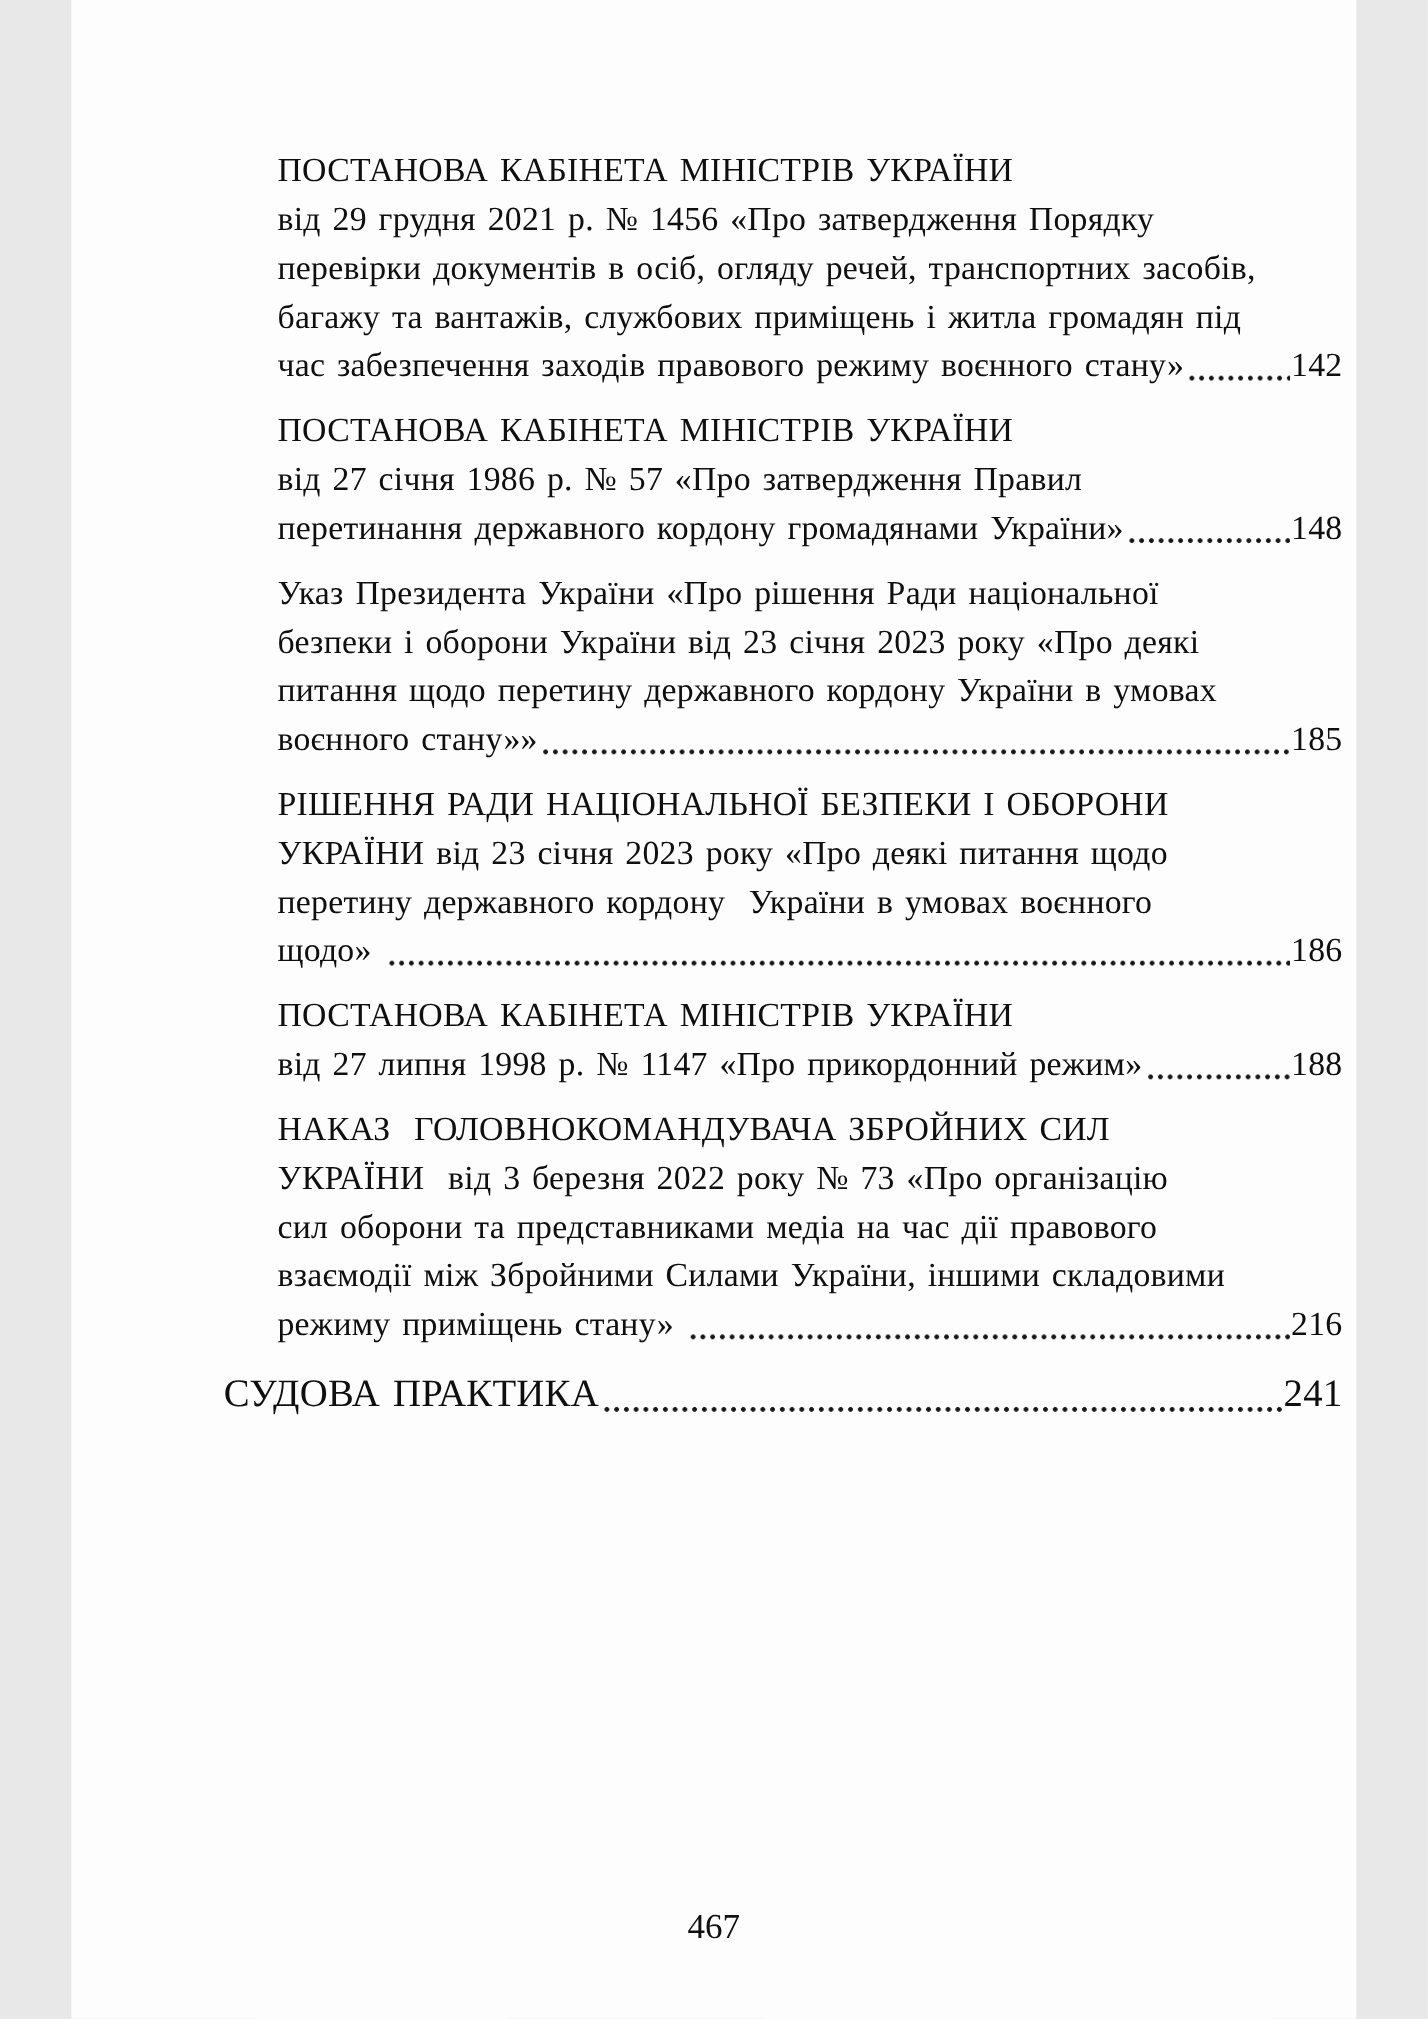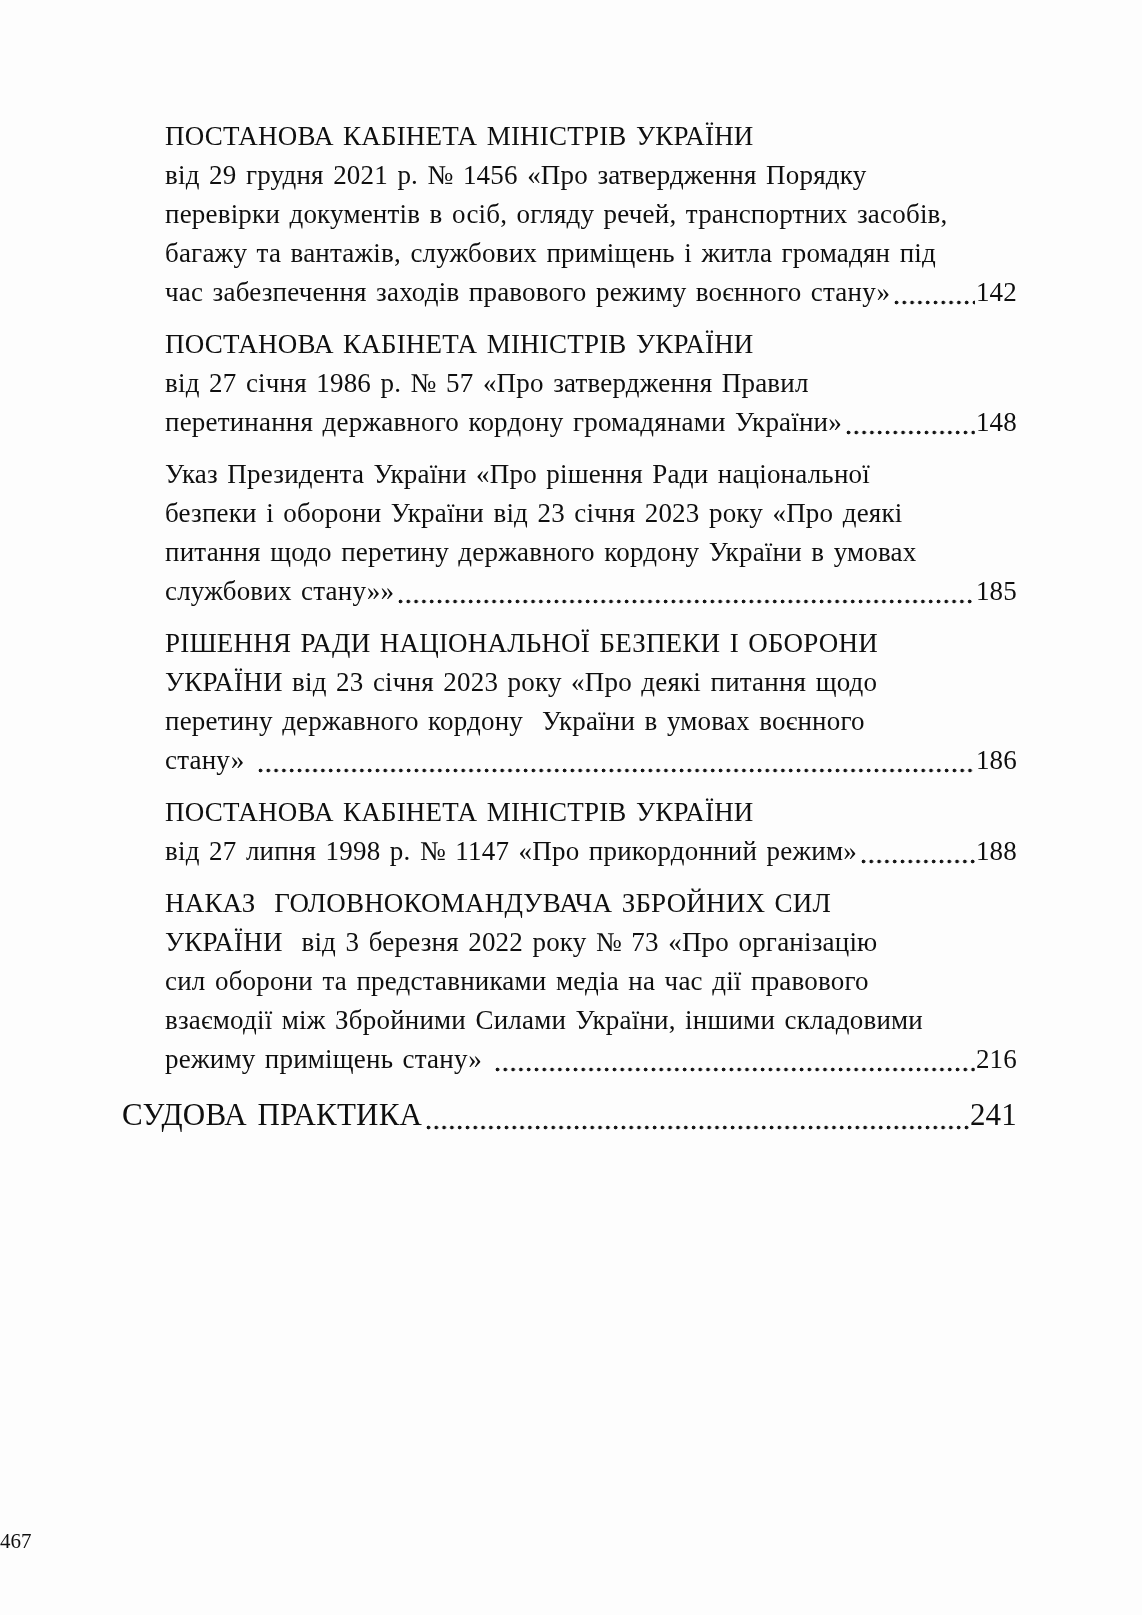--- a/index.html
+++ b/index.html
@@ -2,21 +2,21 @@
 <html lang="uk"><head>
 <meta charset="utf-8">
 <style>
   html, body {
     margin: 0;
     padding: 0;
     background: #e8e8e8;
   }
   .page {
     position: relative;
-    width: 1142px;
+    width: 1028px;
     height: 1615px;
     margin: 0 auto;
     background: #fdfdfd;
     overflow: hidden;
     font-family: "Liberation Serif", "DejaVu Serif", serif;
     color: #0f0f0f;
   }
   .toc {
     position: absolute;
     left: 122px;
@@ -65,21 +65,22 @@
   }
   .pnum {
     flex: 0 0 auto;
     white-space: pre;
   }
   .footer {
     position: absolute;
     top: 1522px;
     left: 0;
     width: 100%;
-    font-size: 21px;
+    text-align: center;
+    font-size: 28px;
     line-height: 39px;
   }
 </style>
 </head>
 <body>
 
 <div class="page">
 
   <div class="toc">
 
@@ -103,32 +104,32 @@
         <span class="leader"></span>
         <span class="pnum">148</span>
       </div>
     </div>
 
     <div class="entry indent">
       <div class="line">Указ Президента України «Про рішення Ради національної</div>
       <div class="line">безпеки і оборони України від 23 січня 2023 року «Про деякі</div>
       <div class="line">питання щодо перетину державного кордону України в умовах</div>
       <div class="lastline">
-        <span class="lltext">службових стану»»</span>
+        <span class="lltext">воєнного стану»»</span>
         <span class="leader"></span>
         <span class="pnum">185</span>
       </div>
     </div>
 
     <div class="entry indent">
       <div class="line">РІШЕННЯ РАДИ НАЦІОНАЛЬНОЇ БЕЗПЕКИ І ОБОРОНИ</div>
       <div class="line">УКРАЇНИ від 23 січня 2023 року «Про деякі питання щодо</div>
       <div class="line">перетину державного кордону  України в умовах воєнного</div>
       <div class="lastline">
-        <span class="lltext">стану» </span>
+        <span class="lltext">щодо» </span>
         <span class="leader"></span>
         <span class="pnum">186</span>
       </div>
     </div>
 
     <div class="entry indent">
       <div class="line">ПОСТАНОВА КАБІНЕТА МІНІСТРІВ УКРАЇНИ</div>
       <div class="lastline">
         <span class="lltext">від 27 липня 1998 р. № 1147 «Про прикордонний режим»</span>
         <span class="leader"></span>

